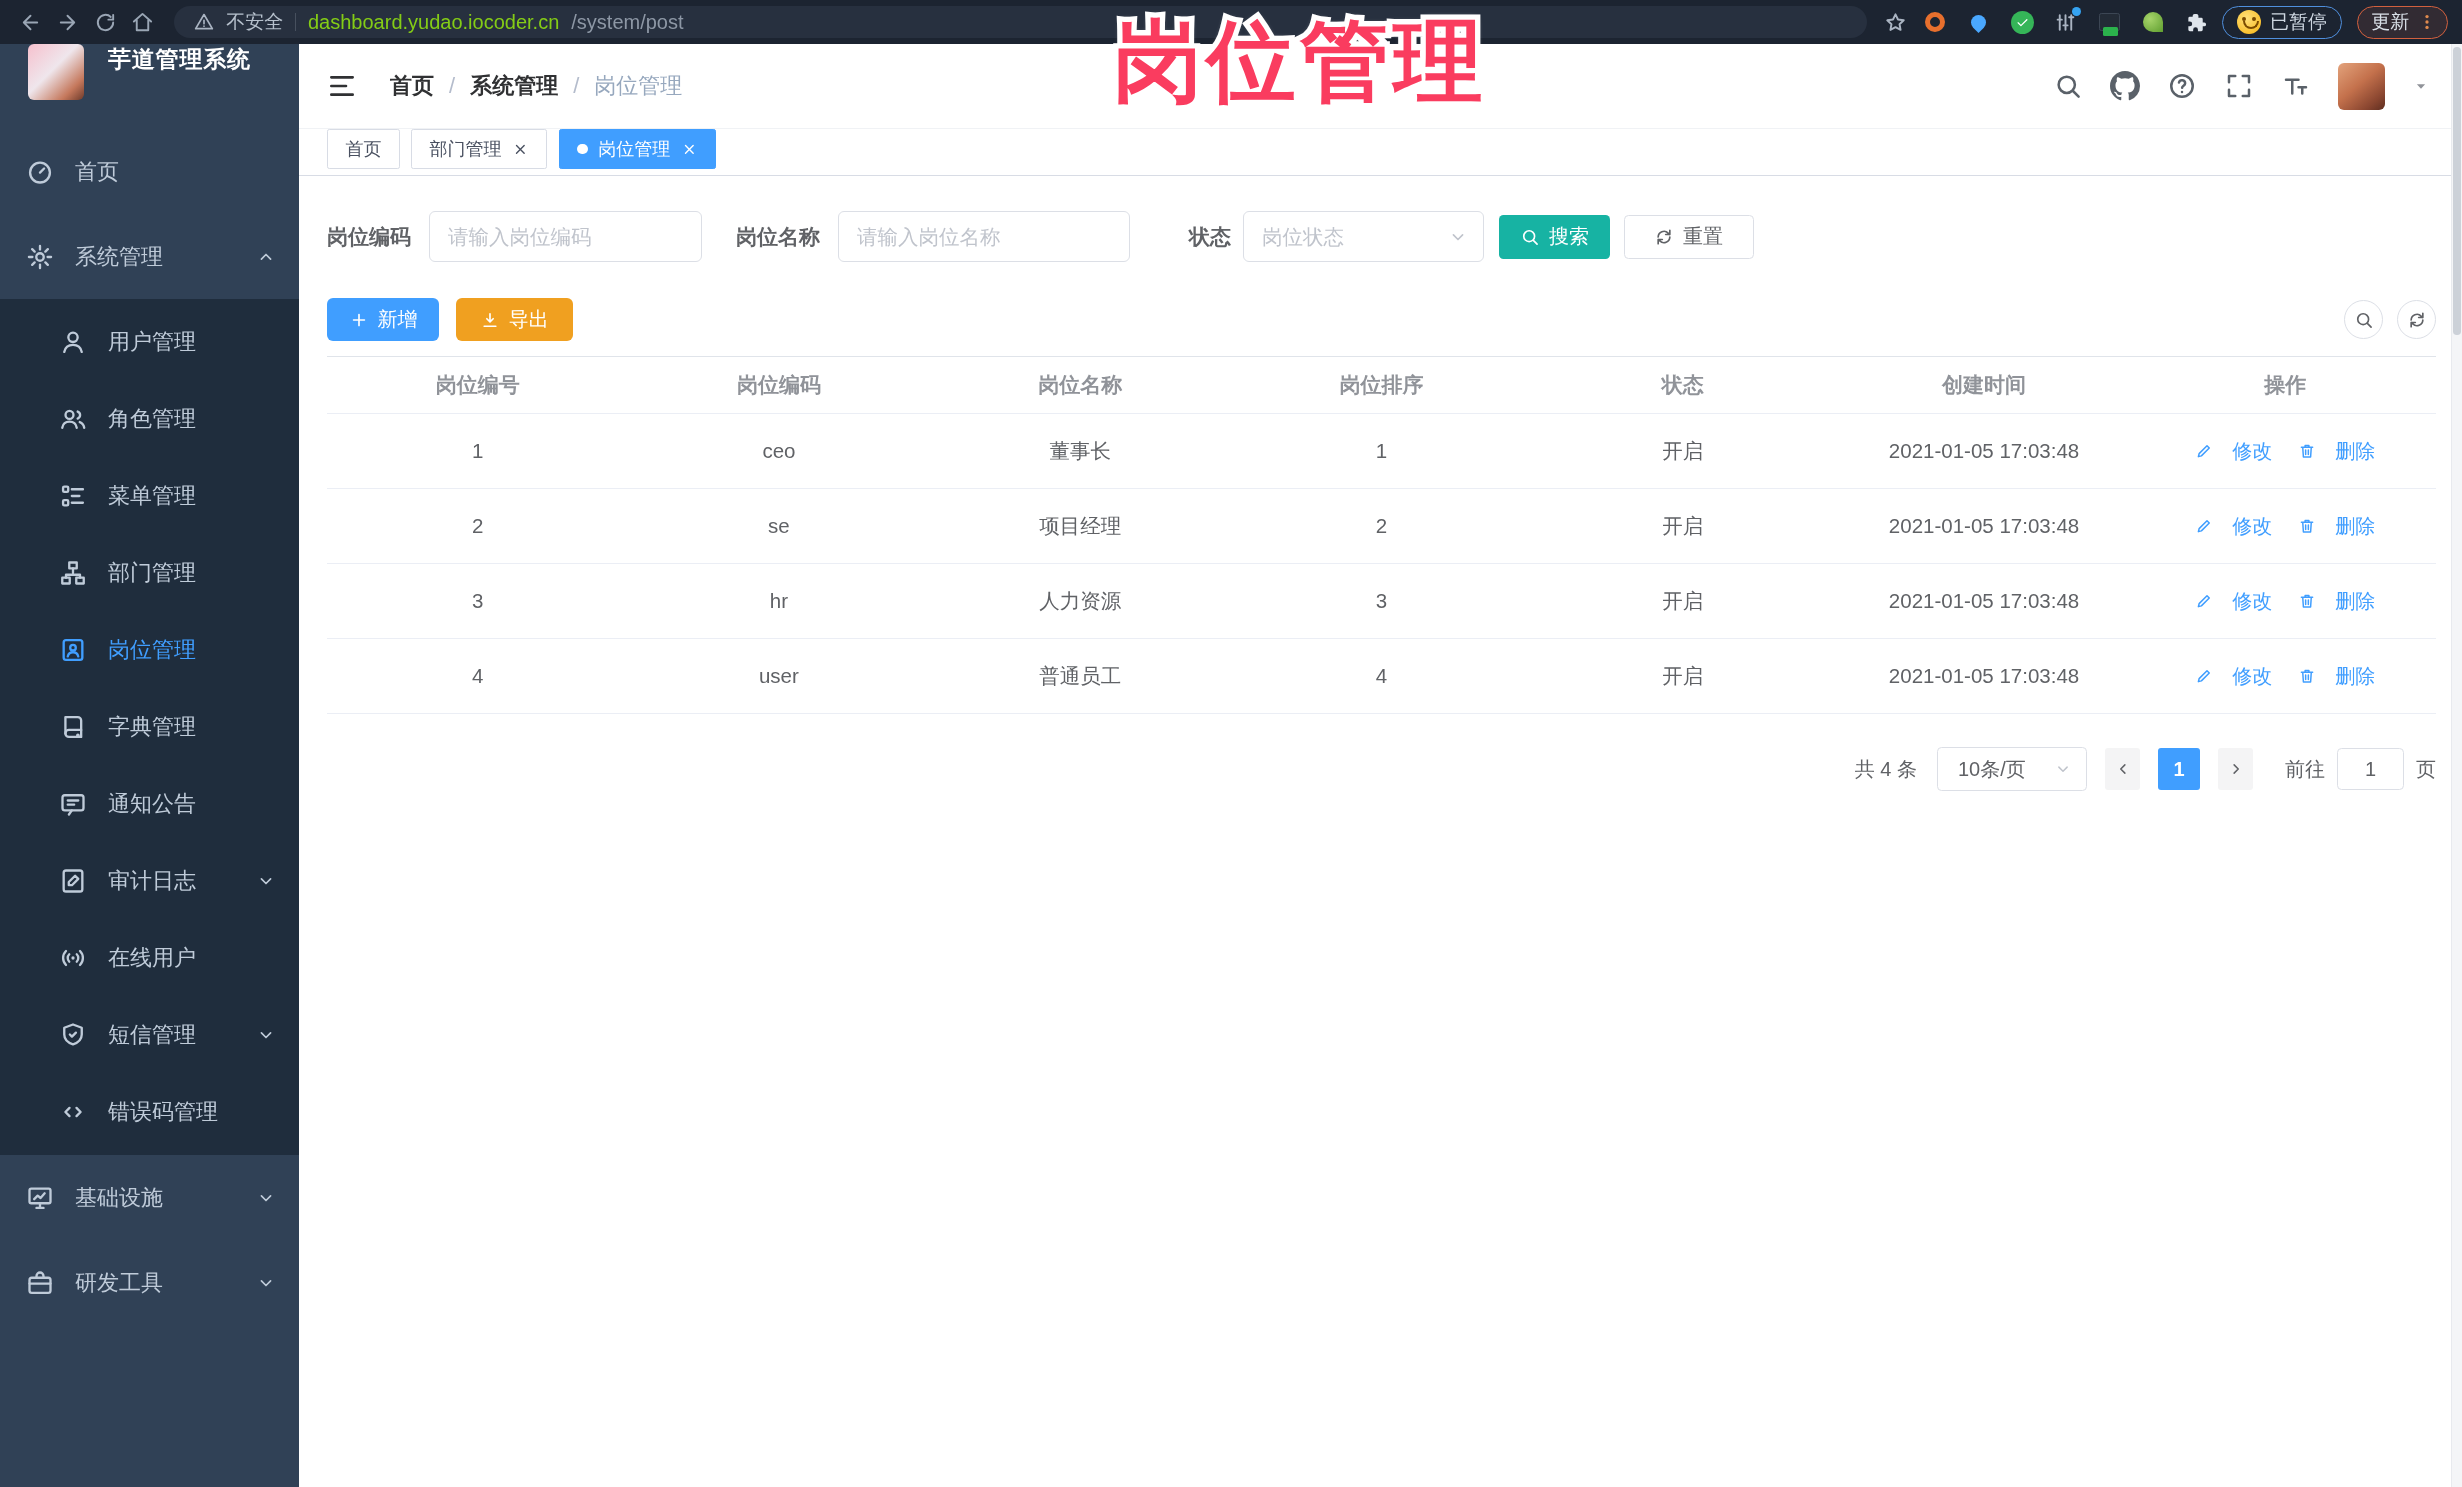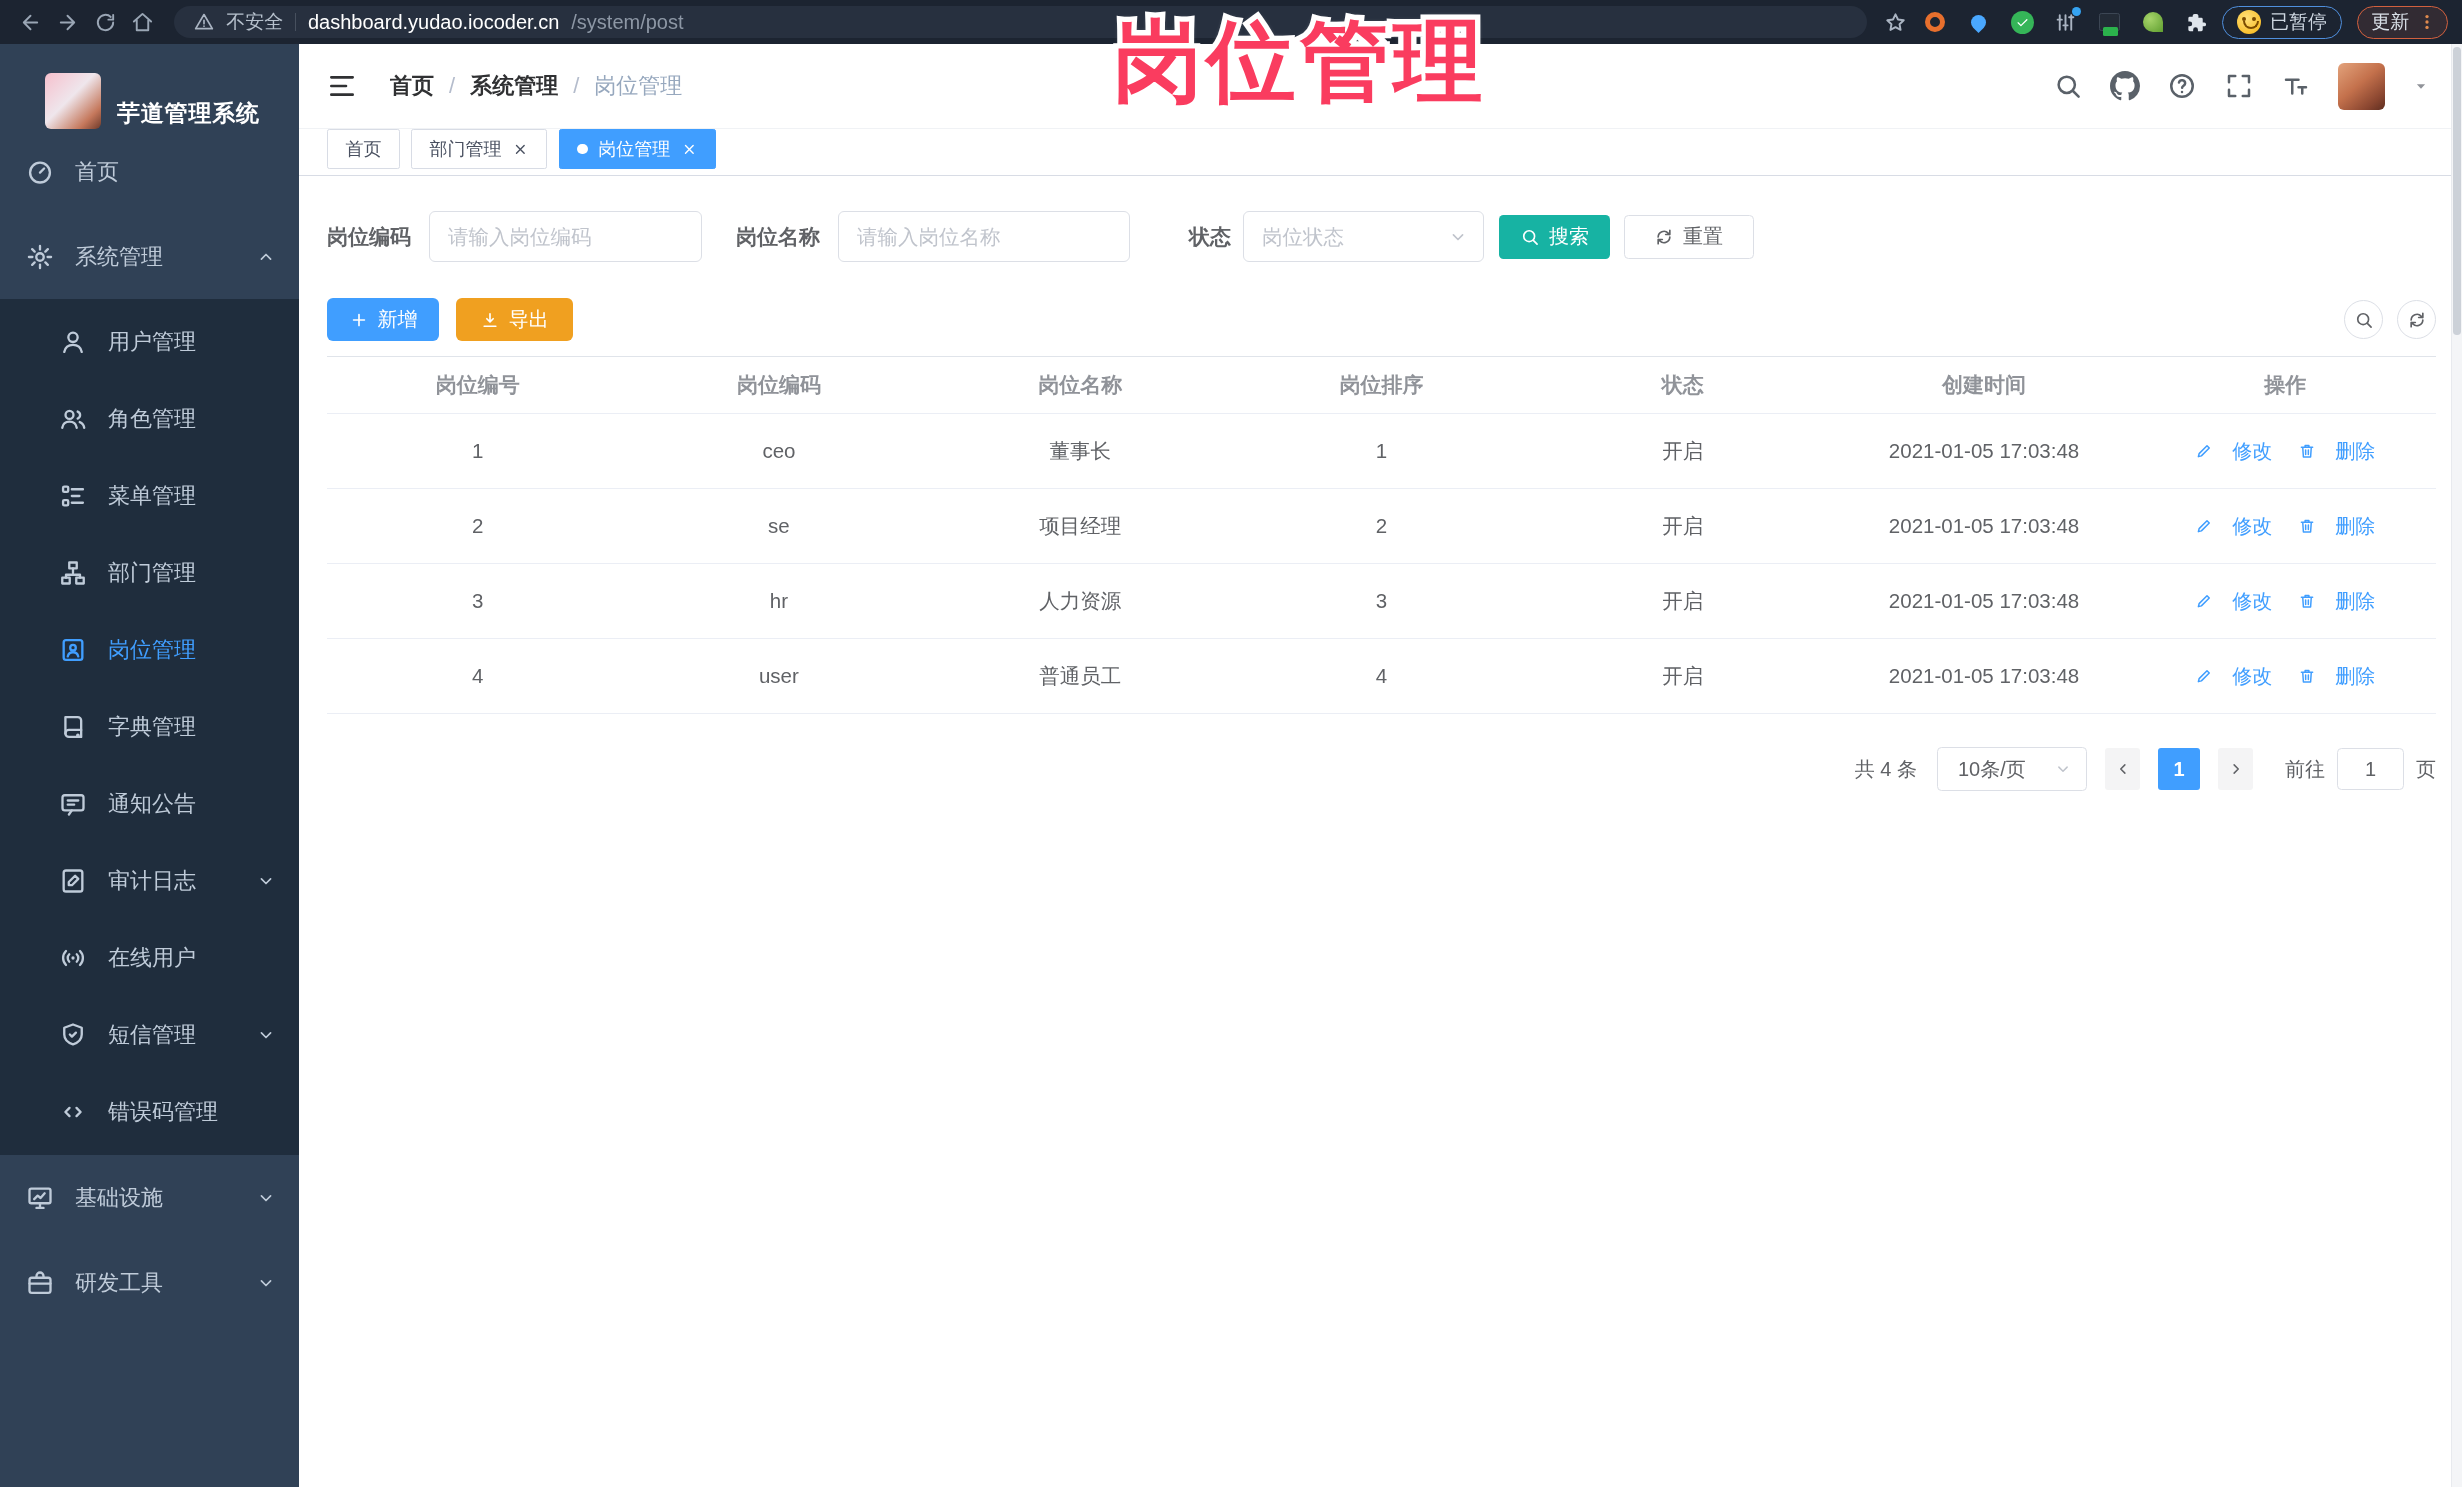--- a/index.html
+++ b/index.html
@@ -14,21 +14,21 @@
   
   #browser-bar { position:absolute; top:0; left:0; right:0; height:44px; background:#1c2431;
     display:flex; align-items:center; padding:0 13.6px; gap:4.5px; z-index:5; }
   .nav-ic { width:33px; height:33px; color:#9aa6b5; display:flex; align-items:center; justify-content:center; border-radius:50%; }
   .nav-ic .ic { width:23px; height:23px; }
   .url-pill { flex:1; height:32px; background:#27303f; border-radius:16px; display:flex; align-items:center;
     padding:0 20px; gap:12px; margin:0 10.6px; }
   .url-pill .ic { width:20px; height:20px; color:#aab4c2; }
   .sec-label { color:#b6c0cc; font-size:19px; }
   .pill-div { width:0.8px; height:18px; background:#47505e; }
-  .url-domain { color:#ffffff; font-size:20px; }
+  .url-domain { color:#84cc16; font-size:20px; }
   .url-path { color:#8d97a5; font-size:20px; }
   .ext-tray { display:flex; align-items:center; gap:16.7px; margin:0 7.6px; }
   .ext { width:27px; height:27px; display:flex; align-items:center; justify-content:center; }
   .ext .ic { width:23px; height:23px; }
   .ring { width:20px; height:20px; border:5.3px solid #e76f2d; border-radius:50%; }
   .pin { width:15px; height:15px; background:#4aa8ff; border-radius:50% 50% 50% 0; transform:rotate(-45deg); }
   .gcheck { width:23px; height:23px; background:#35b558; border-radius:50%; display:flex; align-items:center; justify-content:center; color:#fff; }
   .gcheck .ic { width:15px; height:15px; }
   .gm { width:21px; height:18px; background:#232b36; border:0.8px solid #3c4654; border-radius:2.3px; position:relative; }
   .gm::after { content:""; position:absolute; left:3px; bottom:-6px; width:15px; height:9px; background:#2bb24c; border-radius:1.5px; }
@@ -39,21 +39,21 @@
     padding:0 13.6px; color:#cdd6e0; font-size:19px; white-space:nowrap; }
   .smiley { width:24px; height:24px; border-radius:50%; background:radial-gradient(circle at 40% 35%, #ffe07a, #f6b411); position:relative; }
   .smiley::before { content:""; position:absolute; left:5.3px; top:6.8px; width:3.8px; height:3.8px; border-radius:50%; background:#7a4b00; box-shadow:10px 0 0 #7a4b00; }
   .smiley::after { content:""; position:absolute; left:6px; top:10.6px; width:12px; height:6.8px; border:2.3px solid #7a4b00; border-top:none; border-radius:0 0 12px 12px; }
   .update-btn { height:33px; border:1.5px solid #d2603e; border-radius:16.7px; display:flex; align-items:center; gap:7.6px;
     padding:0 10.6px 0 13.6px; color:#d8dee6; font-size:19px; background:rgba(210,96,62,.12); margin-left:10.6px; white-space:nowrap; }
   .update-btn .ic { width:20px; height:20px; color:#e08a4e; }
 
   
   #sidebar { position:absolute; top:44px; left:0; width:299px; bottom:0; background:#304156; overflow:hidden; }
-  .logo-row { height:85px; display:flex; align-items:flex-end; padding-left:45px; gap:16px; }
+  .logo-row { height:85px; display:flex; align-items:flex-start; padding-left:28px; gap:24px; }
   .logo-img { width:56px; height:56px; border-radius:6px;
     background:linear-gradient(135deg,#f6c0cd 0%,#efe6ec 45%,#c5785c 80%,#6e3a2a 100%); }
   .logo-title { color:#ffffff; font-size:23px; font-weight:700; letter-spacing:0.8px; }
   .m-item { height:85px; display:flex; align-items:center; padding:0 23px 0 26px; gap:21px;
     color:#bfcbd9; font-size:22px; cursor:pointer; }
   .m-item .ic { width:28px; height:28px; color:#bfcbd9; }
   .m-item .arrow { margin-left:auto; width:20px; height:20px; color:#bfcbd9; }
   .submenu { background:#1f2d3d; padding:4.5px 0; }
   .m-item.sub { height:77px; padding-left:59px; }
   .m-item.active, .m-item.active .ic { color:#409eff; }

